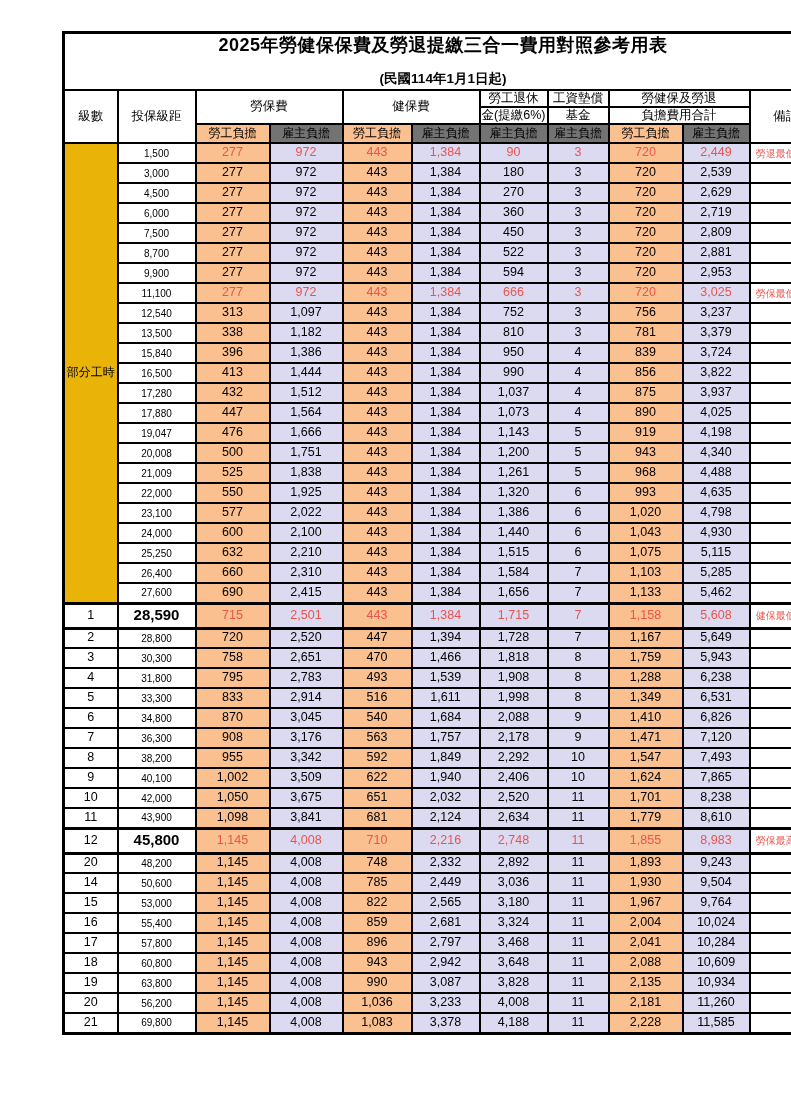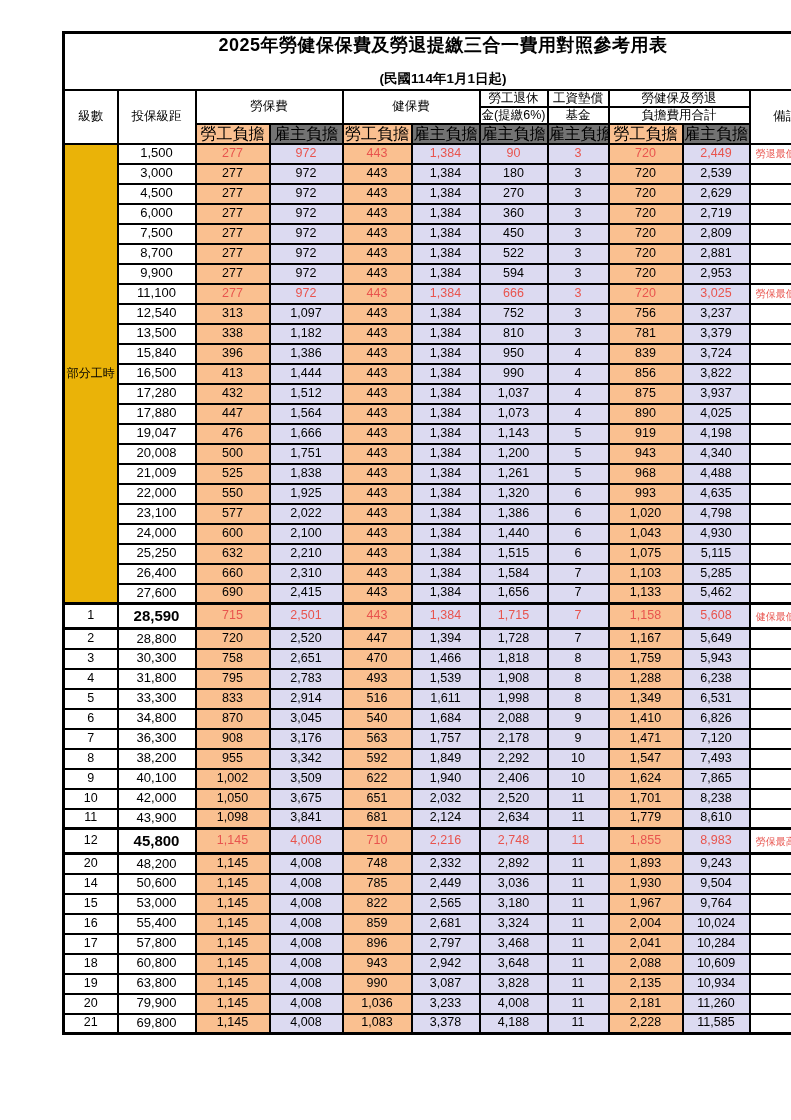--- a/index.html
+++ b/index.html
@@ -16,31 +16,31 @@
   td {
     border:2px solid #000; padding:0; text-align:center; vertical-align:middle;
     font-size:12.5px; line-height:1.1; overflow:hidden; white-space:nowrap;
   }
   
   .title-cell { height:55px; background:#fff; }
   .title-line1 { font-size:18px; font-weight:700; letter-spacing:0.5px; }
   .title-line2 { font-size:13.5px; font-weight:700; margin-top:16px; }
   
   tr.h1 td, tr.h2 td { height:15px; font-size:12.5px; }
-  tr.h3 td { height:17px; font-size:16px; }
+  tr.h3 td { height:17px; font-size:12px; }
   .h-emp { background:#FAC090; }
   .h-er  { background:#737373; }
   
   tr.data { height:20px; }
   tr.big  { height:25px; }
   tr.big td { border-top-width:3px; border-bottom-width:3px; }
   .c-emp { background:#FAC090; }
   .c-er  { background:#DCDAF1; }
   .level-cell { font-size:12.5px; }
-  .bracket { font-size:13px; }
+  .bracket { font-size:10px; }
   tr.big .bracket { font-size:15px; font-weight:700; }
   .section-label { font-size:12px; background:#eab308; }
   .note-cell { font-size:10px; font-weight:400; color:#E8544E; padding:0 1px; }
   tr.hl .val { color:#E8544E; }
 </style>
 </head>
 <body>
 
 <div class="sheet">
   <table>
@@ -608,21 +608,21 @@
           <td class="val c-emp">990</td>
           <td class="val c-er">3,087</td>
           <td class="val c-er">3,828</td>
           <td class="val c-er">11</td>
           <td class="val c-emp">2,135</td>
           <td class="val c-er">10,934</td>
           <td class="note-cell"></td>
         </tr>
         <tr class="data">
           <td class="level-cell">20</td>
-          <td class="bracket">79,900</td>
+          <td class="bracket">56,200</td>
           <td class="val c-emp">1,145</td>
           <td class="val c-er">4,008</td>
           <td class="val c-emp">1,036</td>
           <td class="val c-er">3,233</td>
           <td class="val c-er">4,008</td>
           <td class="val c-er">11</td>
           <td class="val c-emp">2,181</td>
           <td class="val c-er">11,260</td>
           <td class="note-cell"></td>
         </tr>

